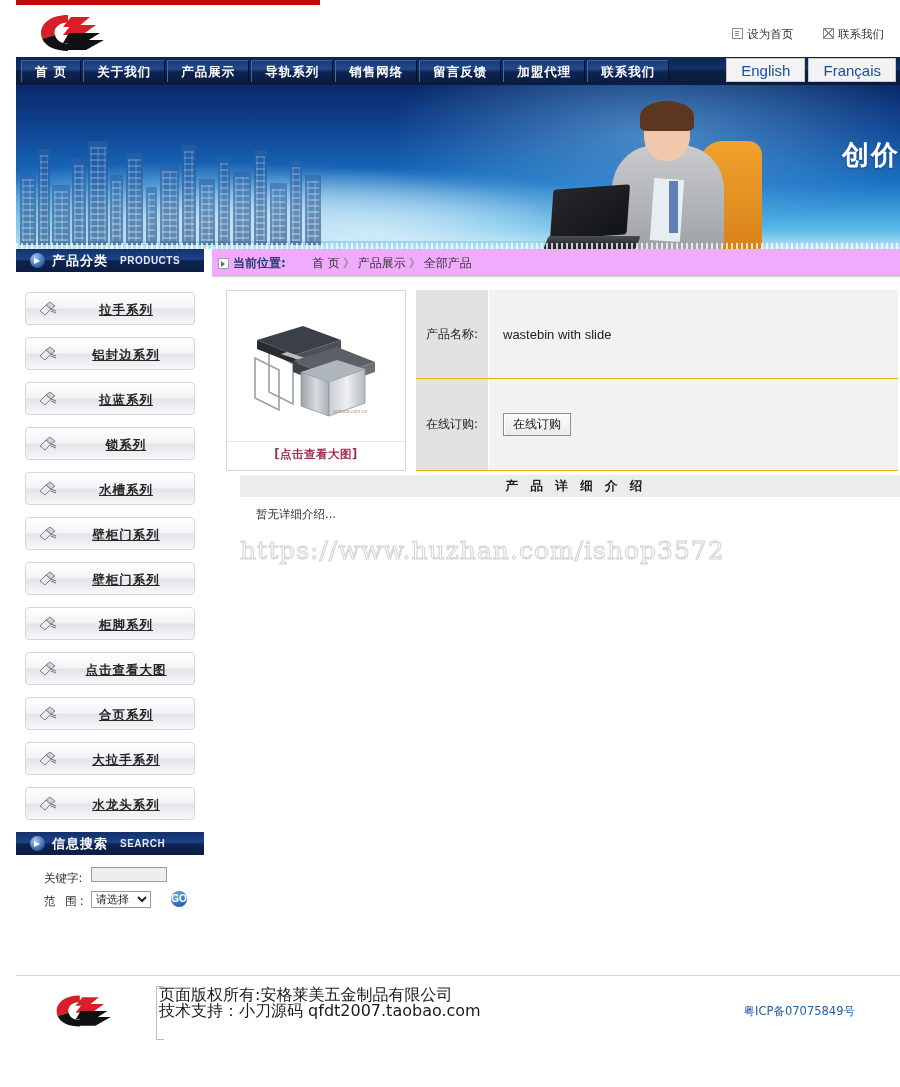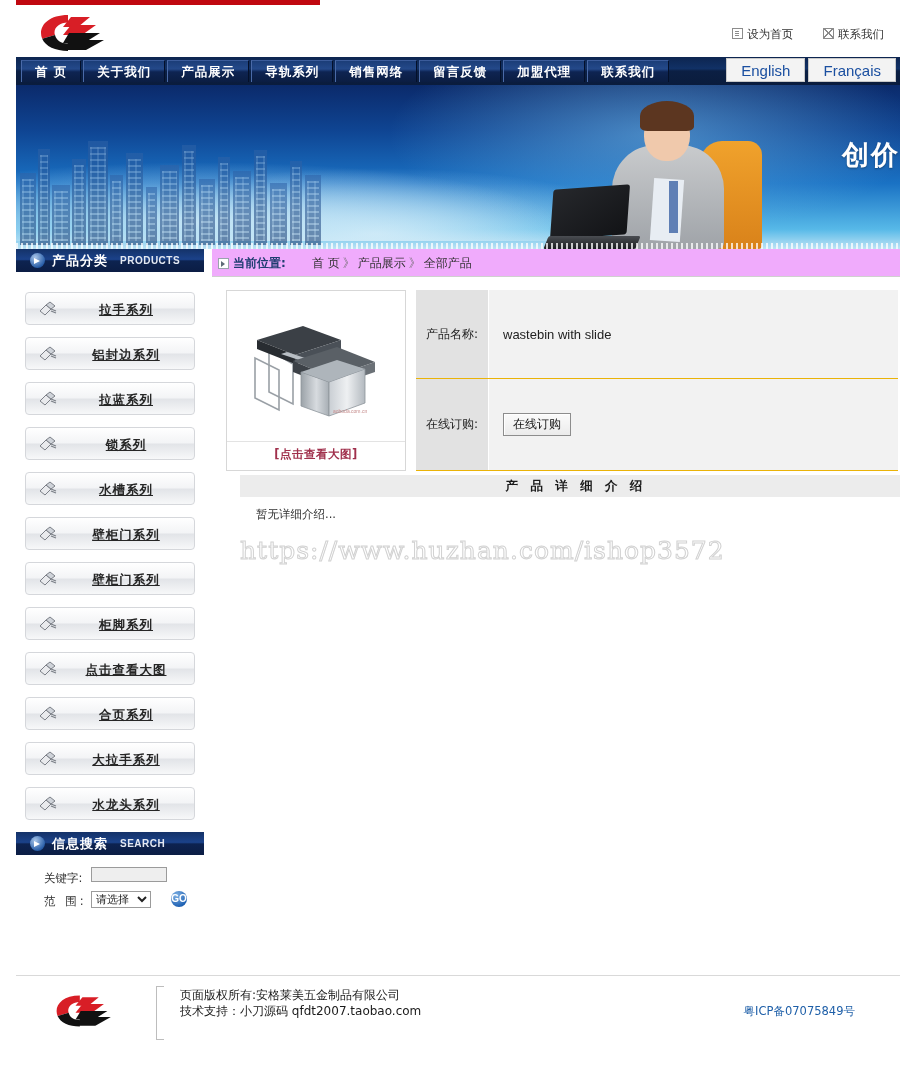--- a/index.html
+++ b/index.html
@@ -511,22 +511,22 @@
     width: 62px; height: 42px;
   }
   .footer-bracket {
     position: absolute; left: 140px; top: 10px;
     width: 7px; height: 52px;
     border-left: 1px solid #bdbdbd;
     border-top: 1px solid #bdbdbd;
     border-bottom: 1px solid #bdbdbd;
   }
   .footer-text {
-    position: absolute; left: 164px; top: 11px;
-    font-size: 12px;
+    position: absolute; left: 143px; top: 11px;
+    font-size: 16px;
     line-height: 16px;
     color: #1a1a1a;
   }
   .footer-icp {
     position: absolute; right: 45px; top: 28px;
     font-size: 11.5px;
     color: #1e5fa8;
     text-decoration: none;
   }
 </style>

